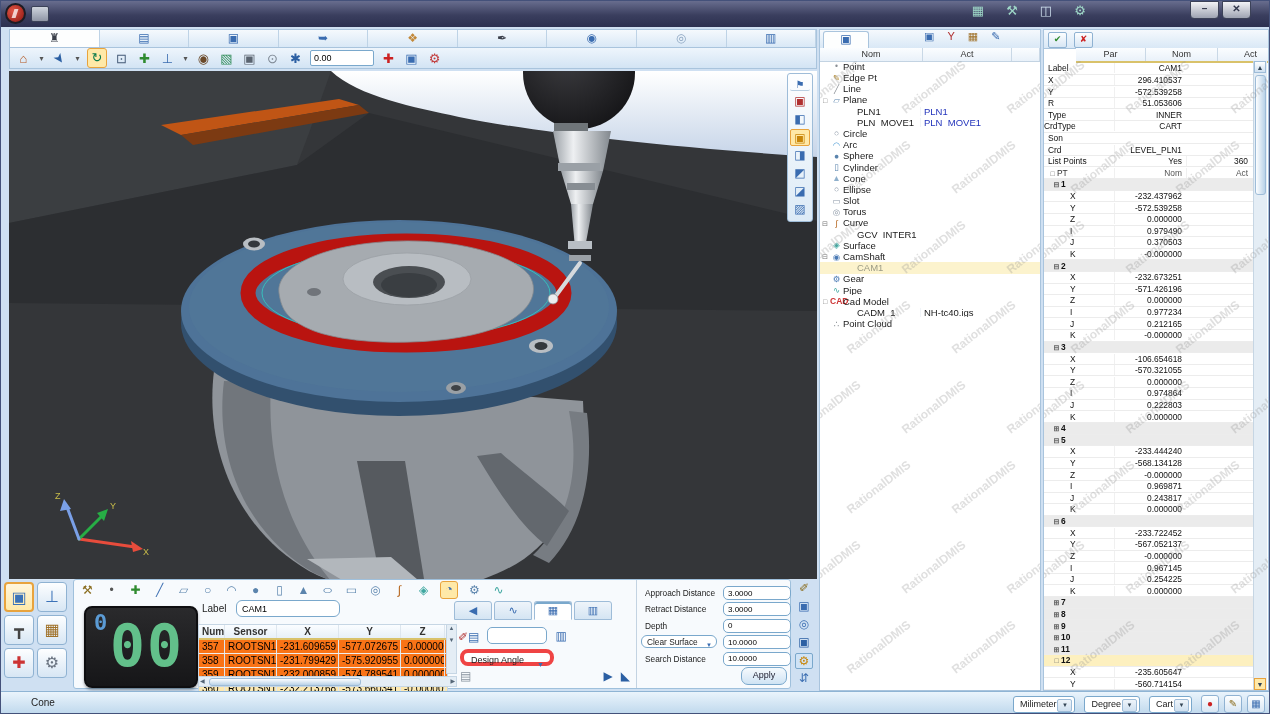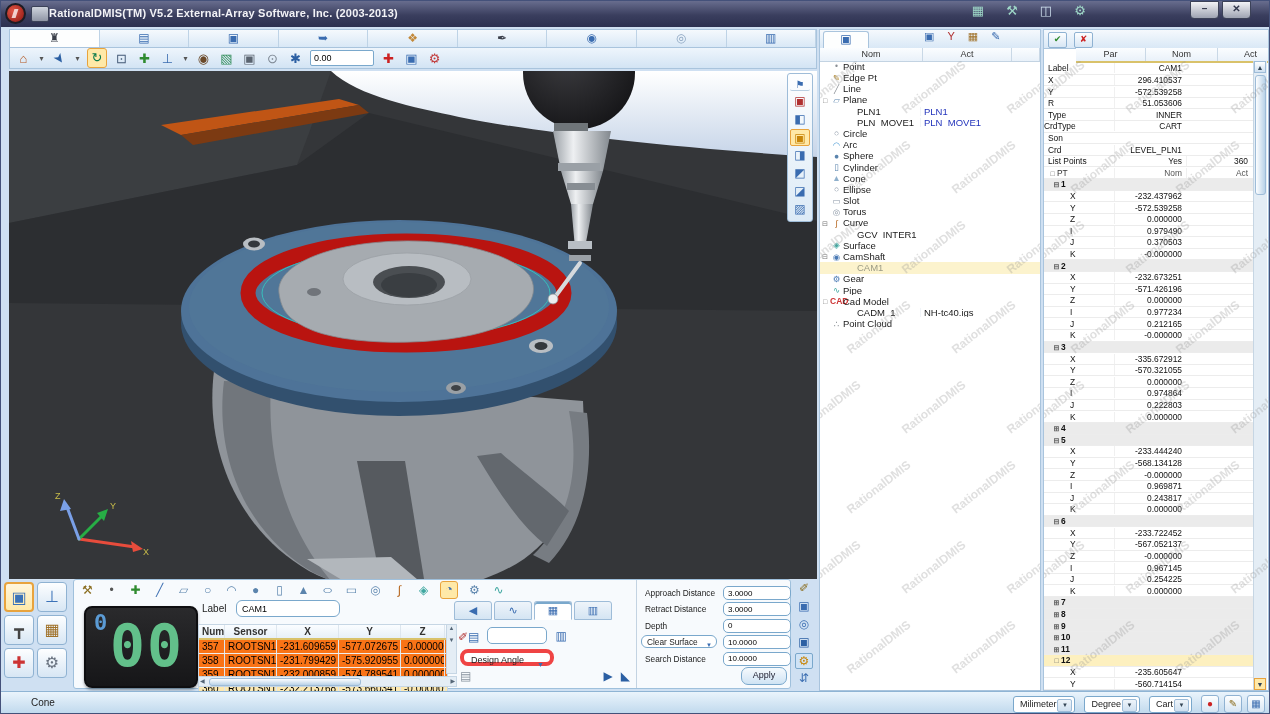--- a/index.html
+++ b/index.html
@@ -124,21 +124,20 @@
   .sb-icon{width:16px;height:16px;background:linear-gradient(#fdfeff,#d7e6f4);border:1px solid #8fb2d2;border-radius:3px;text-align:center;font-size:10px;line-height:15px;}
 </style>
 </head>
 <body>
 
 <div id="root">
 
   <div id="titlebar">
     <div id="app-logo"></div>
     <div id="menu-list-icon"></div>
-    <div id="title-text">RationalDMIS(TM) V5.2    External-Array Software, Inc. (2003-2013)</div>
     <div id="title-icons">
         <span class="glyph ticon" style="color: rgb(159, 216, 200); font-size: 13px;">▦</span>
         <span class="glyph ticon" style="color: rgb(159, 216, 200); font-size: 13px;">⚒</span>
         <span class="glyph ticon" style="color: rgb(207, 224, 238); font-size: 13px;">◫</span>
         <span class="glyph ticon" style="color: rgb(159, 216, 200); font-size: 13px;">⚙</span>
       </div>
     <div id="min-btn" class="winbtn">–</div>
     <div id="close-btn" class="winbtn">✕</div>
   </div>
 
@@ -727,21 +726,21 @@
           <div class="pc1">-0.000000</div>
           <div class="pc2"></div>
         </div>
         <div class="prow grp">
           <div class="pc0" style="padding-left: 8px;"><span class="glyph pexp" style="color: rgb(102, 102, 102);">⊟ </span><span class="glyph">3</span></div>
           <div class="pc1"></div>
           <div class="pc2"></div>
         </div>
         <div class="prow">
           <div class="pc0" style="padding-left: 26px;"><span class="glyph">X</span></div>
-          <div class="pc1">-335.672912</div>
+          <div class="pc1">-106.654618</div>
           <div class="pc2"></div>
         </div>
         <div class="prow">
           <div class="pc0" style="padding-left: 26px;"><span class="glyph">Y</span></div>
           <div class="pc1">-570.321055</div>
           <div class="pc2"></div>
         </div>
         <div class="prow">
           <div class="pc0" style="padding-left: 26px;"><span class="glyph">Z</span></div>
           <div class="pc1">0.000000</div>

